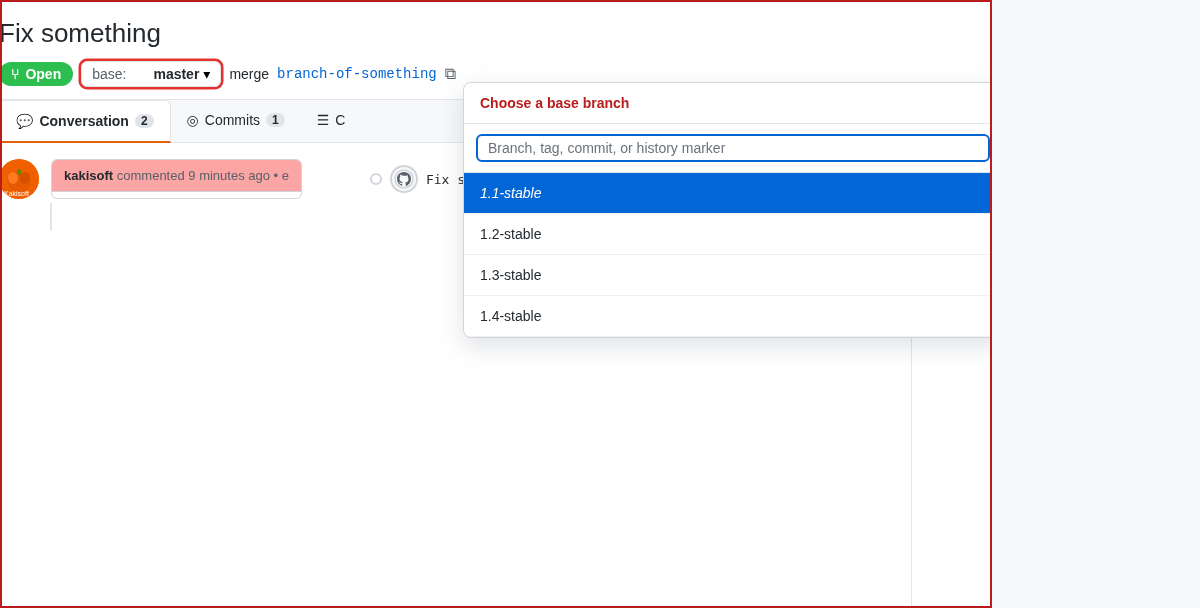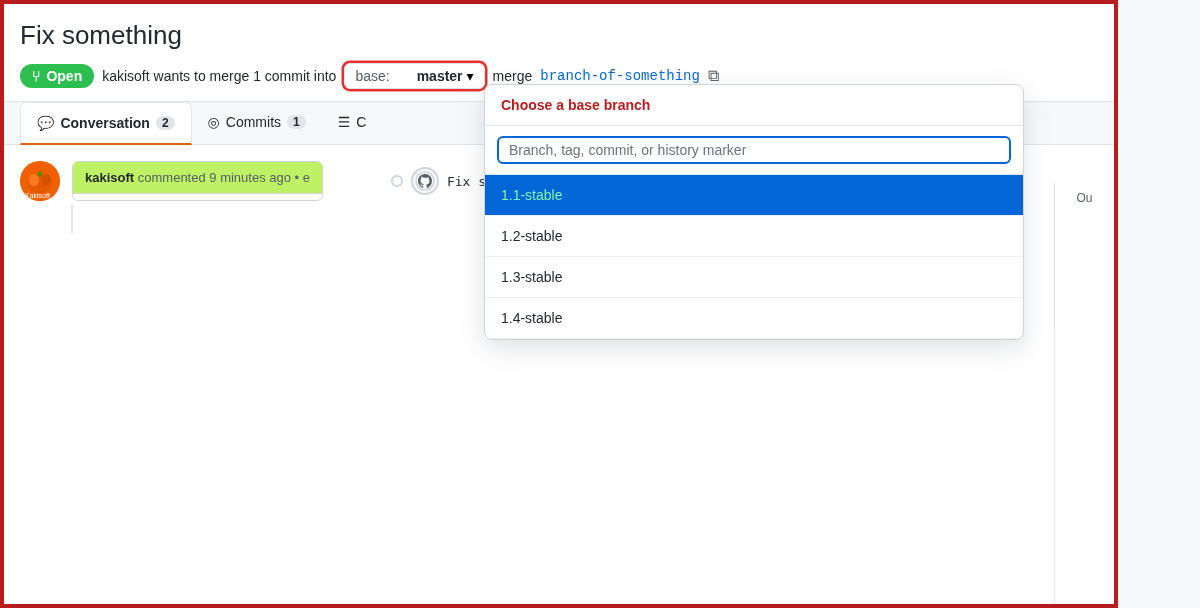--- a/index.html
+++ b/index.html
@@ -1,18 +1,18 @@
 <!DOCTYPE html>
 <html><head>
   <meta charset="utf-8">
   <style>
     * { box-sizing: border-box; margin: 0; padding: 0; }
     body { font-family: -apple-system, BlinkMacSystemFont, "Segoe UI", Helvetica, Arial, sans-serif; font-size: 14px; background: #f6f8fa; color: #24292e; }
 
-    .page-container { width: 1118px; height: 608px; background: #fff; overflow: hidden; position: relative; border: 4px solid #b91c1c; }
+    .page-container { width: 992px; height: 608px; background: #fff; overflow: hidden; position: relative; border: 2px solid #b91c1c; }
 
     
     .pr-header { padding: 16px 16px 12px 16px; border-bottom: 1px solid #e1e4e8; background: #fff; }
     .pr-title { font-size: 26px; font-weight: 400; color: #24292e; margin-bottom: 12px; }
 
     
     .pr-status-bar { display: flex; align-items: center; gap: 8px; flex-wrap: wrap; }
     .status-badge { background: #2cbe4e; color: #fff; border-radius: 20px; padding: 4px 12px; font-size: 14px; font-weight: 600; display: flex; align-items: center; gap: 6px; }
     .status-text { color: #24292e; font-size: 14px; }
     .base-branch-btn { border: 1px solid #e1e4e8; border-radius: 6px; padding: 4px 10px; font-size: 14px; background: #fff; cursor: pointer; display: flex; align-items: center; gap: 4px; box-shadow: 0 0 0 2.5px #e3312d; }
@@ -27,57 +27,56 @@
     .tab { display: flex; align-items: center; gap: 6px; padding: 12px 16px; font-size: 14px; cursor: pointer; border-bottom: 2px solid transparent; background: transparent; color: #24292e; position: relative; }
     .tab.active { background: #fff; border-bottom: 2px solid #e36209; font-weight: 600; border-radius: 6px 6px 0 0; border-top: 1px solid #e1e4e8; border-left: 1px solid #e1e4e8; border-right: 1px solid #e1e4e8; margin-bottom: -1px; }
     .tab-badge { background: #e1e4e8; border-radius: 20px; padding: 0 6px; font-size: 12px; font-weight: 600; }
 
     
     .content-area { display: flex; padding: 16px; gap: 16px; position: relative; }
     .comment-item { display: flex; gap: 12px; margin-bottom: 16px; }
     .avatar { width: 40px; height: 40px; border-radius: 50%; flex-shrink: 0; overflow: hidden; display: flex; align-items: center; justify-content: center; }
     .avatar-kakisoft { background: #ff6b00; border-radius: 50%; width: 40px; height: 40px; display: flex; align-items: center; justify-content: center; position: relative; }
     .comment-box { border: 1px solid #d1d5da; border-radius: 6px; flex: 1; overflow: hidden; }
-    .comment-header { background: #bef264; padding: 8px 12px; border-bottom: 1px solid #d1d5da; font-size: 13px; color: #24292e; }
+    .comment-header { background: #fca5a5; padding: 8px 12px; border-bottom: 1px solid #d1d5da; font-size: 13px; color: #24292e; }
     .comment-header .username { font-weight: 700; color: #24292e; }
     .comment-header .meta { color: #586069; }
     .comment-body { padding: 12px; font-size: 14px; }
     .comment-body-jp { font-size: 16px; }
     .commit-gh-icon { width: 28px; height: 28px; border-radius: 50%; border: 2px solid #d1d5da; background: #f6f8fa; display: flex; align-items: center; justify-content: center; font-size: 14px; flex-shrink: 0; }
     .commit-msg { font-family: "SFMono-Regular", Consolas, monospace; font-size: 13px; color: #24292e; }
 
     
     .timeline-line { position: absolute; left: 67px; top: 60px; bottom: 0; width: 2px; background: #e1e4e8; }
 
     
     .dropdown-overlay { position: absolute; top: 80px; left: 480px; background: #fff; border: 1px solid #d1d5da; border-radius: 8px; box-shadow: 0 8px 24px rgba(149,157,165,0.3); width: 540px; z-index: 100; overflow: hidden; }
     .dropdown-header { padding: 12px 16px; font-size: 14px; font-weight: 600; color: #b91c1c; border-bottom: 1px solid #e1e4e8; }
     .dropdown-search { padding: 10px 12px; border-bottom: 1px solid #e1e4e8; }
     .dropdown-search input { width: 100%; padding: 4px 10px; border: 2px solid #0366d6; border-radius: 6px; font-size: 14px; outline: none; color: #24292e; }
     .dropdown-search input::placeholder { color: #6a737d; }
     .dropdown-list { max-height: 320px; overflow-y: auto; }
     .dropdown-item { padding: 12px 16px; font-size: 14px; cursor: pointer; color: #24292e; border-bottom: 1px solid #f0f0f0; }
-    .dropdown-item.selected { background: #0366d6; color: #86efac; }
+    .dropdown-item.selected { background: #0366d6; color: #ffffff; font-style: italic; }
 
     
     .tab-partial { overflow: hidden; max-width: 50px; }
   </style>
 </head>
 <body>
 
 <div class="page-container">
 
   <div class="pr-header">
     <h1 class="pr-title">Fix something</h1>
     <div class="pr-status-bar">
       <span class="status-badge">
         <span>⑂</span>
         <span>Open</span>
       </span>
-      <span class="status-text">kakisoft wants to merge 1 commit into</span>
       <button class="base-branch-btn">
         <span class="base-label">base:</span>
         <span class="branch-name">master</span>
         <span>▾</span>
       </button>
       <span class="from-text">merge</span>
       <span class="compare-branch" style="cursor:pointer;">branch-of-something</span>
       <span class="copy-icon">⧉</span>
     </div>
   </div>

